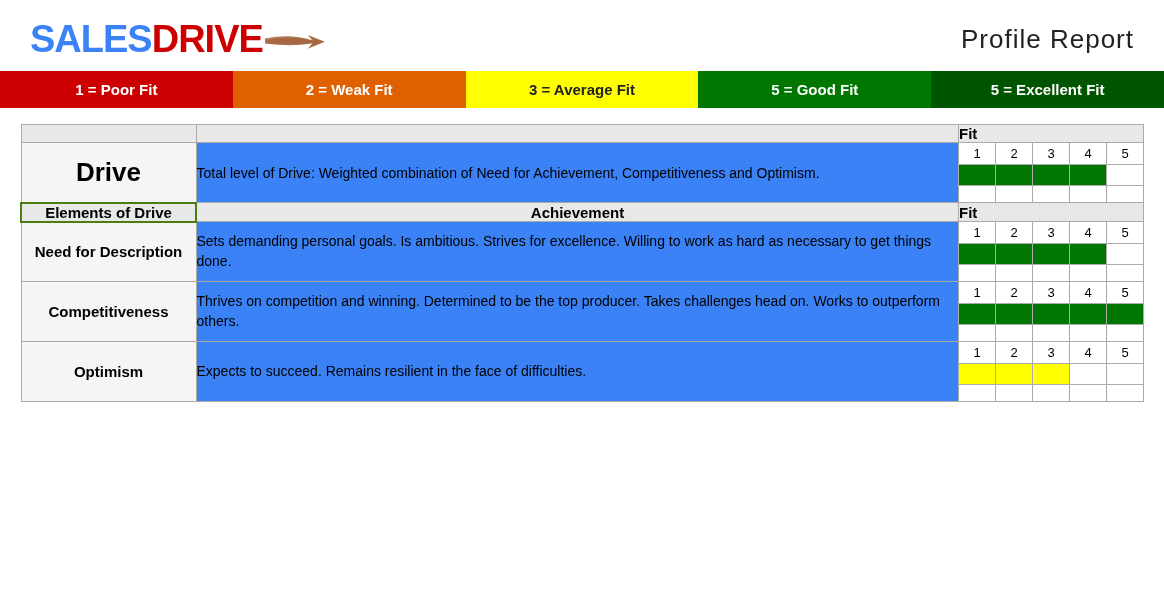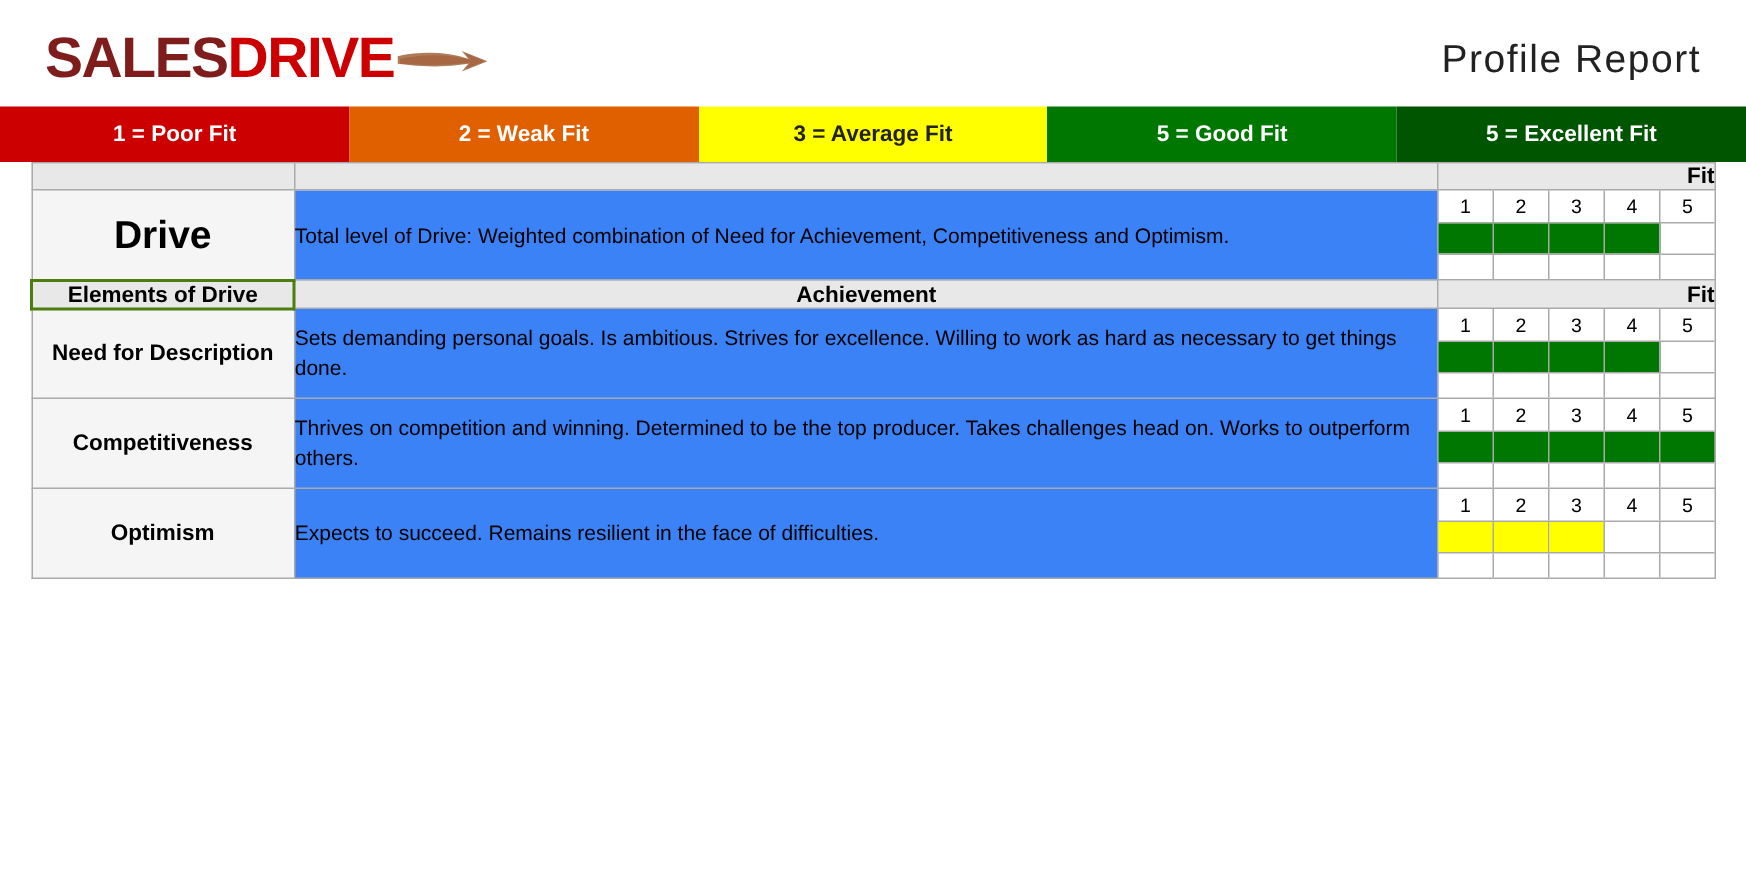--- a/index.html
+++ b/index.html
@@ -20,21 +20,21 @@
 
     .logo {
       display: flex;
       align-items: baseline;
       font-size: 38px;
       font-weight: 900;
       letter-spacing: -1px;
       font-family: Arial Black, Arial, sans-serif;
     }
     .logo-sales {
-      color: #7f1d1d;
+      color: #3b82f6;
     }
     .logo-drive {
       color: #cc0000;
     }
     .logo-arrow {
       display: inline-block;
       width: 60px;
       height: 18px;
       position: relative;
       margin-left: 2px;
@@ -49,21 +49,21 @@
       font-size: 26px;
       font-family: Arial, sans-serif;
       font-weight: normal;
       color: #222;
       letter-spacing: 1px;
     }
 
     .legend-bar {
       display: flex;
       width: 100%;
-      margin-bottom: 0;
+      margin-bottom: 16px;
     }
     .legend-item {
       flex: 1;
       text-align: center;
       padding: 10px 0;
       font-size: 15px;
       font-weight: bold;
       color: #fff;
     }
     .legend-1 { background: #cc0000; }
@@ -111,21 +111,21 @@
       font-size: 15px;
       font-weight: bold;
       text-align: center;
       padding: 10px 14px;
       background: #e8e8e8;
     }
 
     .fit-header {
       font-size: 15px;
       font-weight: bold;
-      text-align: right;
+      text-align: left;
       padding: 10px 0;
       background: #e8e8e8;
     }
 
     .row-label {
       font-size: 15px;
       font-weight: bold;
       text-align: center;
       padding: 10px 8px;
       background: #f5f5f5;

